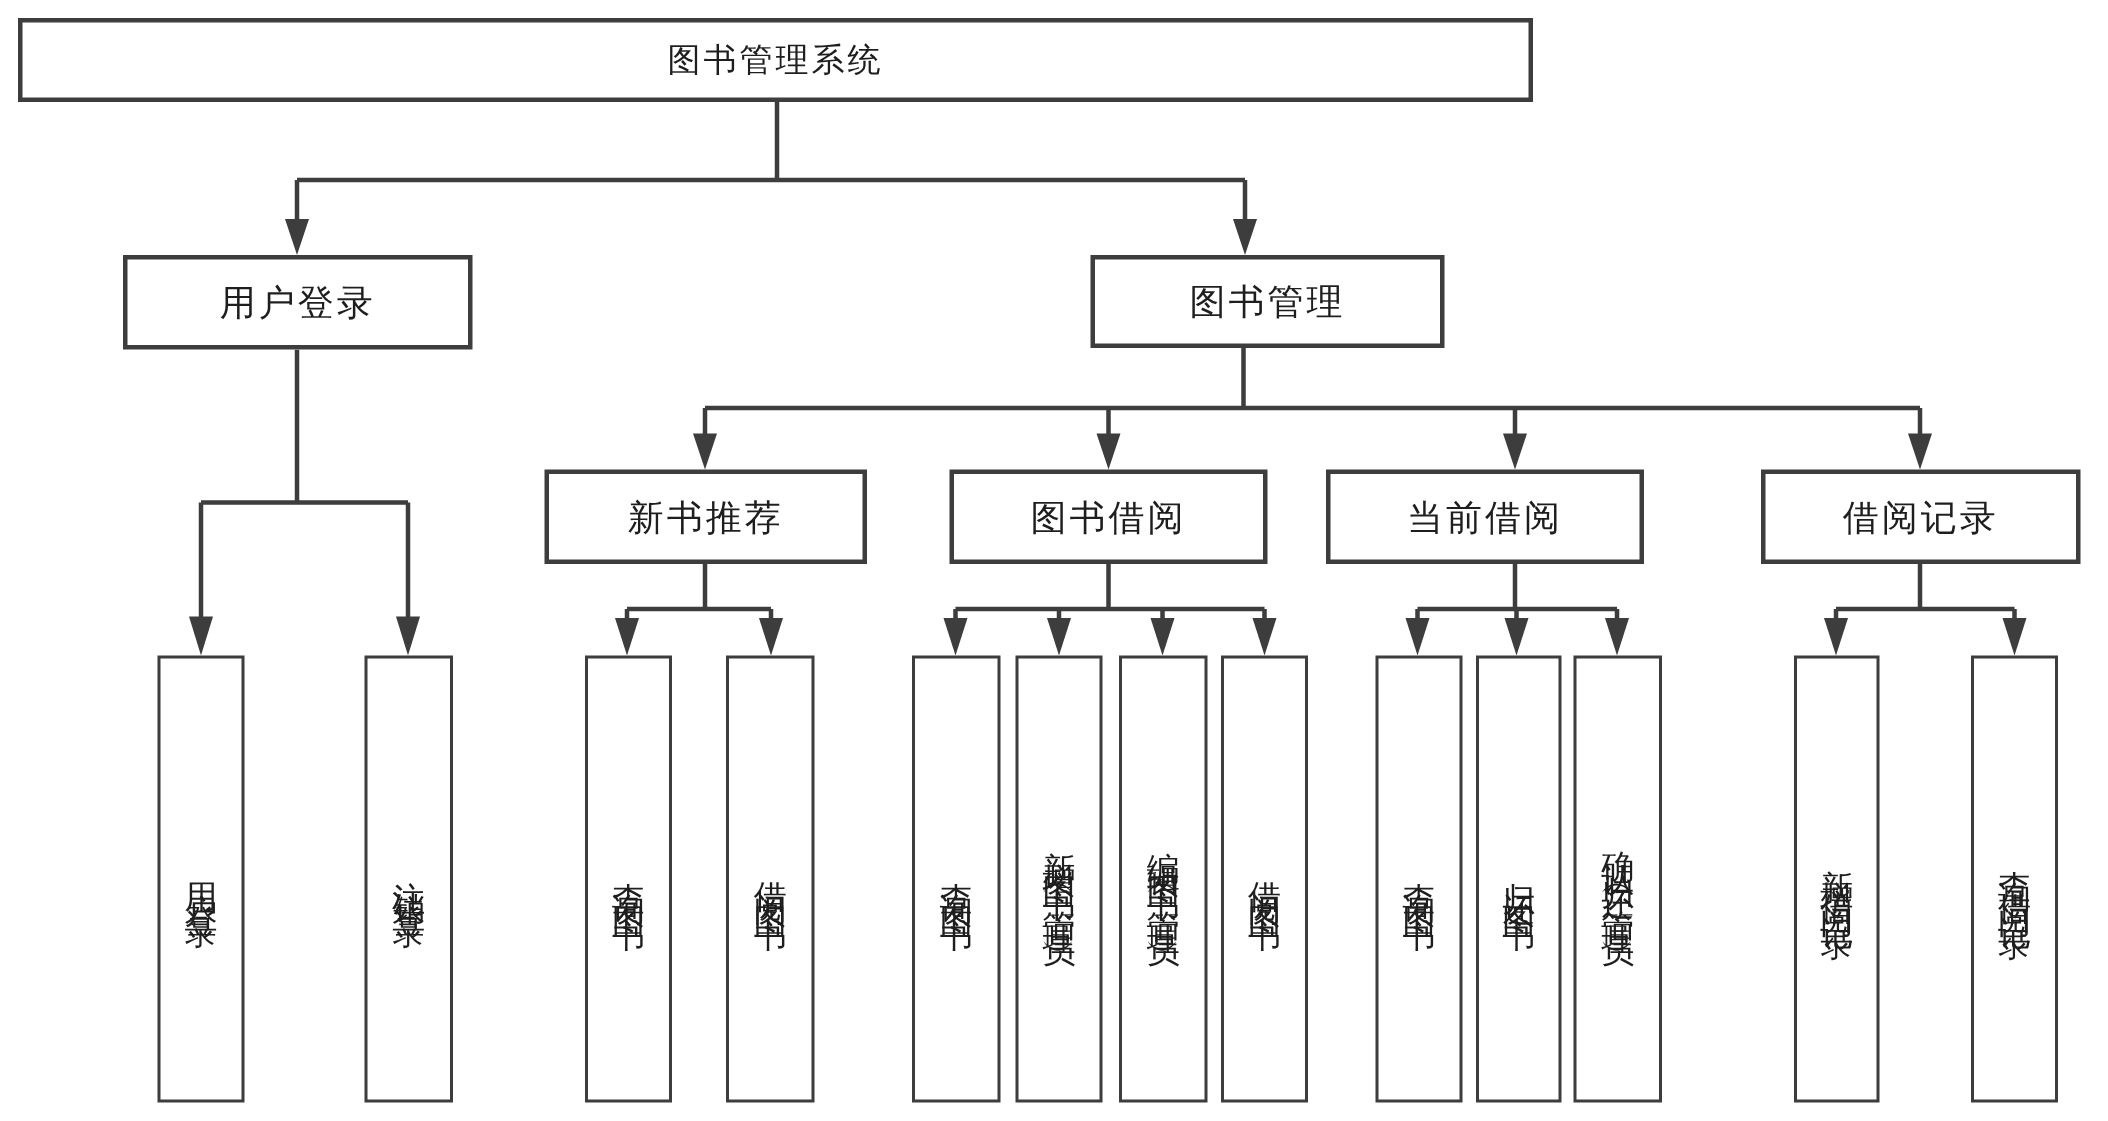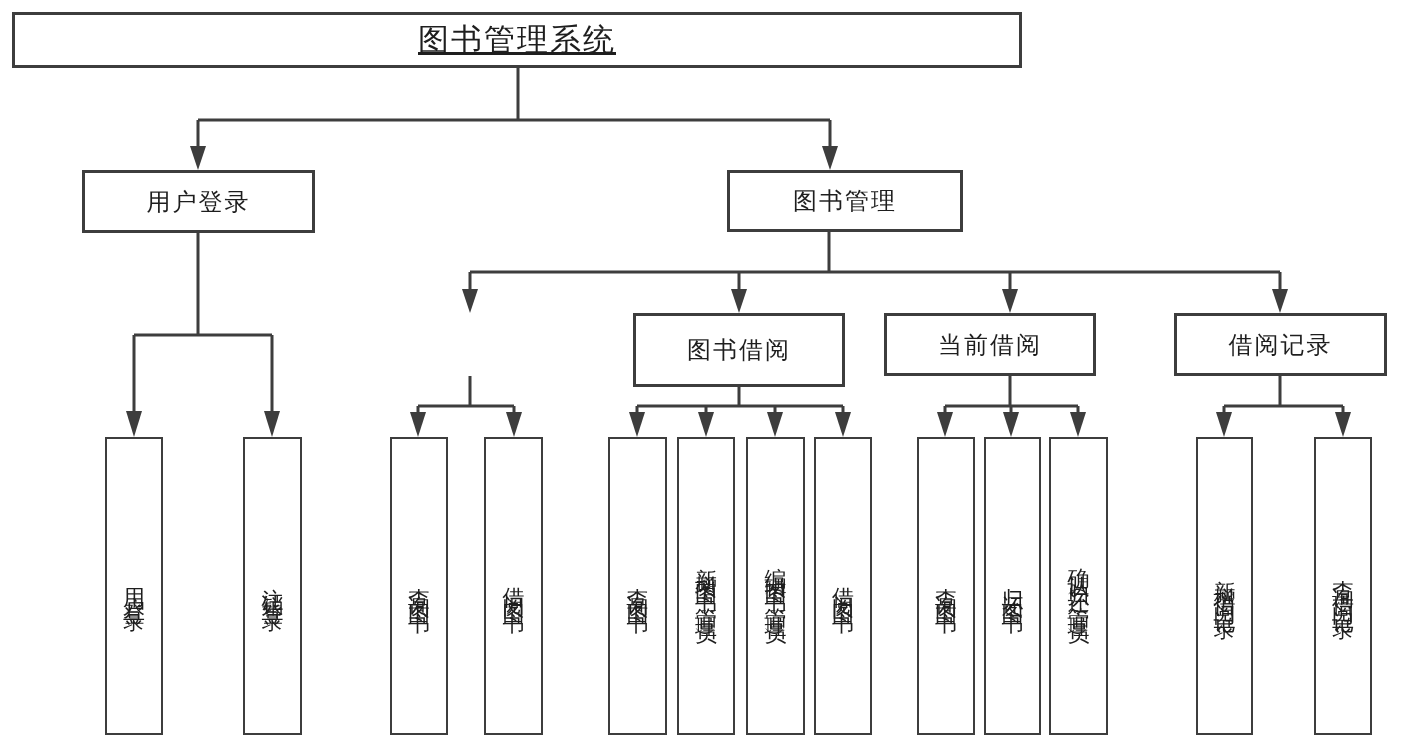--- a/index.html
+++ b/index.html
@@ -21,21 +21,21 @@
     box-sizing: border-box;
     border: 3px solid #3d3d3d;
     background: #ffffff;
     display: flex;
     align-items: center;
     justify-content: center;
     color: #1e1e1e;
     text-align: center;
   }
   .h  { font-size: 24px; letter-spacing: 2px; }
-  .root-box { font-size: 31px; text-decoration: underline; }
+  .root-box { font-size: 22px; }
   .v  {
     writing-mode: vertical-lr;
     text-orientation: mixed;
     font-size: 22px;
     letter-spacing: 8px;
     line-height: 1;
     border-width: 2.5px;
   }
   .watermark {
     position: absolute;
@@ -90,21 +90,22 @@
       <polygon points="1216,412 1232,412 1224,437"></polygon>
       <polygon points="1335,412 1351,412 1343,437"></polygon>
     </g>
   </svg>
 
   <div class="box h root-box" style="left:12px; top:12px; width:1010px; height:56px;">图书管理系统</div>
 
   <div class="box h" style="left:82px; top:170px; width:233px; height:63px;">用户登录</div>
   <div class="box h" style="left:711px; top:170px; width:236px; height:62px;margin-left:16px;">图书管理</div>
 
-  <div class="box h" style="left:633px; top:313px; width:212px; height:74px;">图书借阅</div>
+  <div class="box h" style="left:363px; top:313px; width:215px; height:63px;">新书推荐</div>
+  <div class="box h" style="left:633px; top:313px; width:212px; height:63px;">图书借阅</div>
   <div class="box h" style="left:884px; top:313px; width:212px; height:63px;">当前借阅</div>
   <div class="box h" style="left:1174px; top:313px; width:213px; height:63px;">借阅记录</div>
 
   <div class="box v" style="left:105px; top:437px; width:58px; height:298px;">用户登录</div>
   <div class="box v" style="left:243px; top:437px; width:59px; height:298px;">注销登录</div>
 
   <div class="box v" style="left:390px; top:437px; width:58px; height:298px;">查询图书</div>
   <div class="box v" style="left:484px; top:437px; width:59px; height:298px;">借阅图书</div>
 
   <div class="box v" style="left:608px; top:437px; width:59px; height:298px;">查询图书</div>

